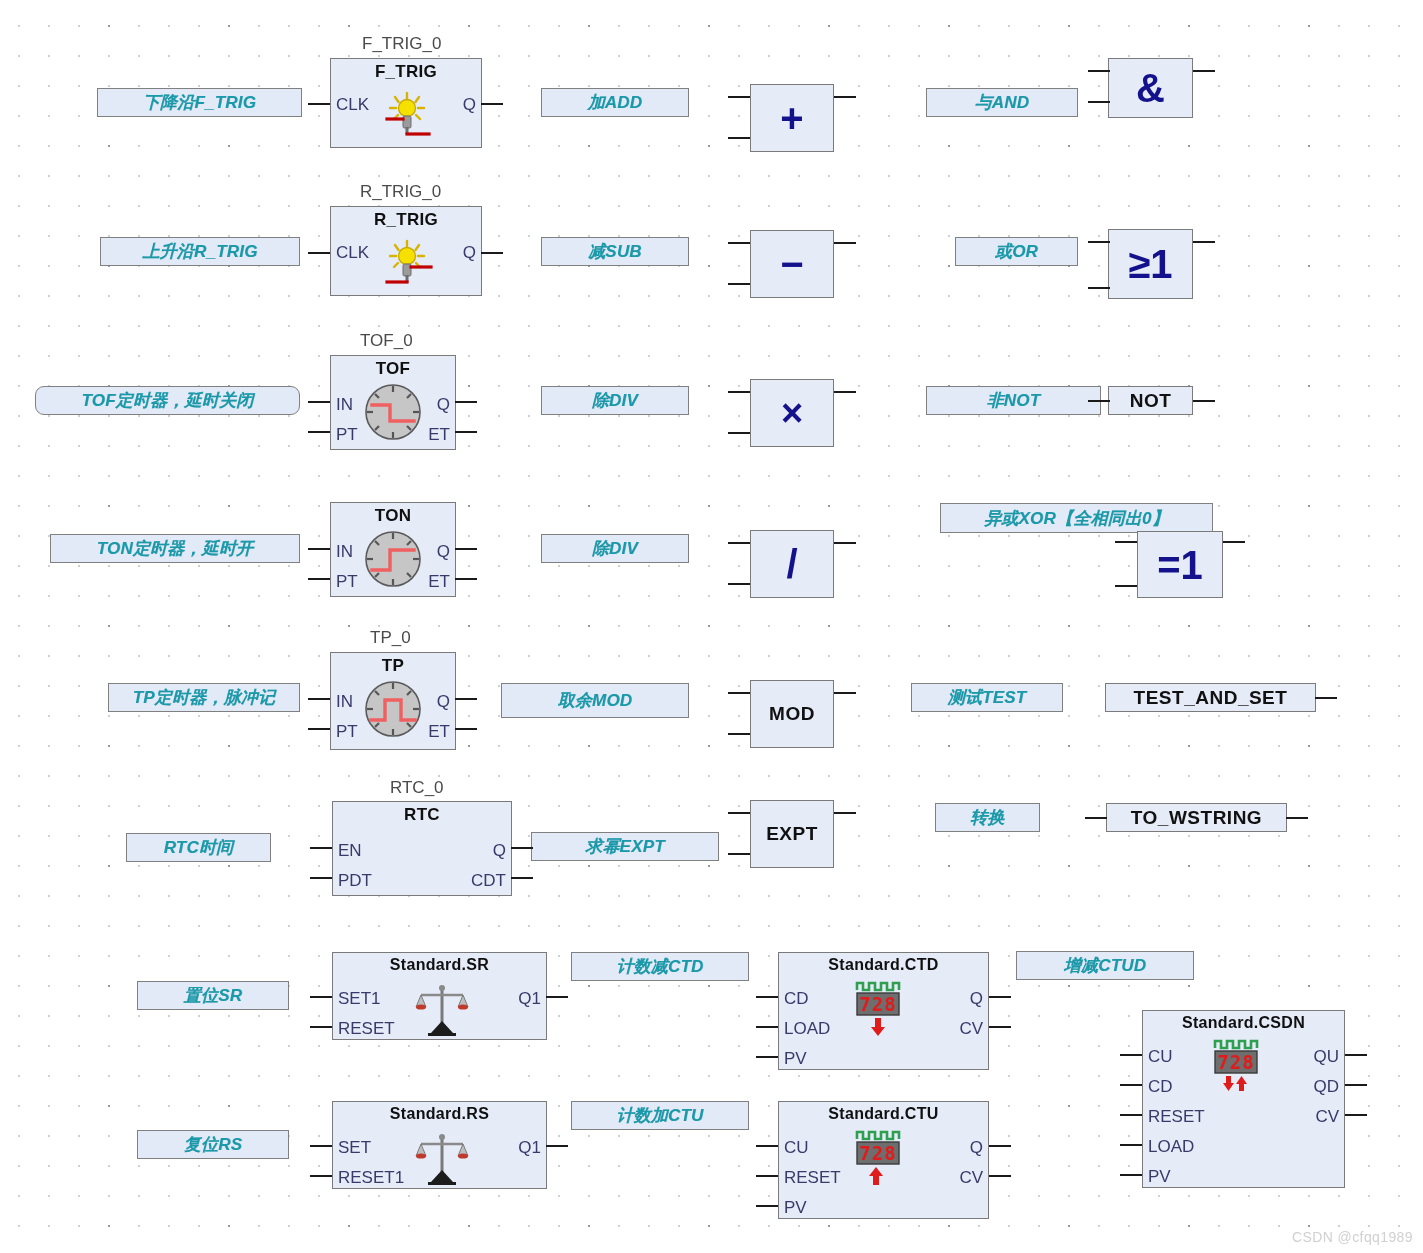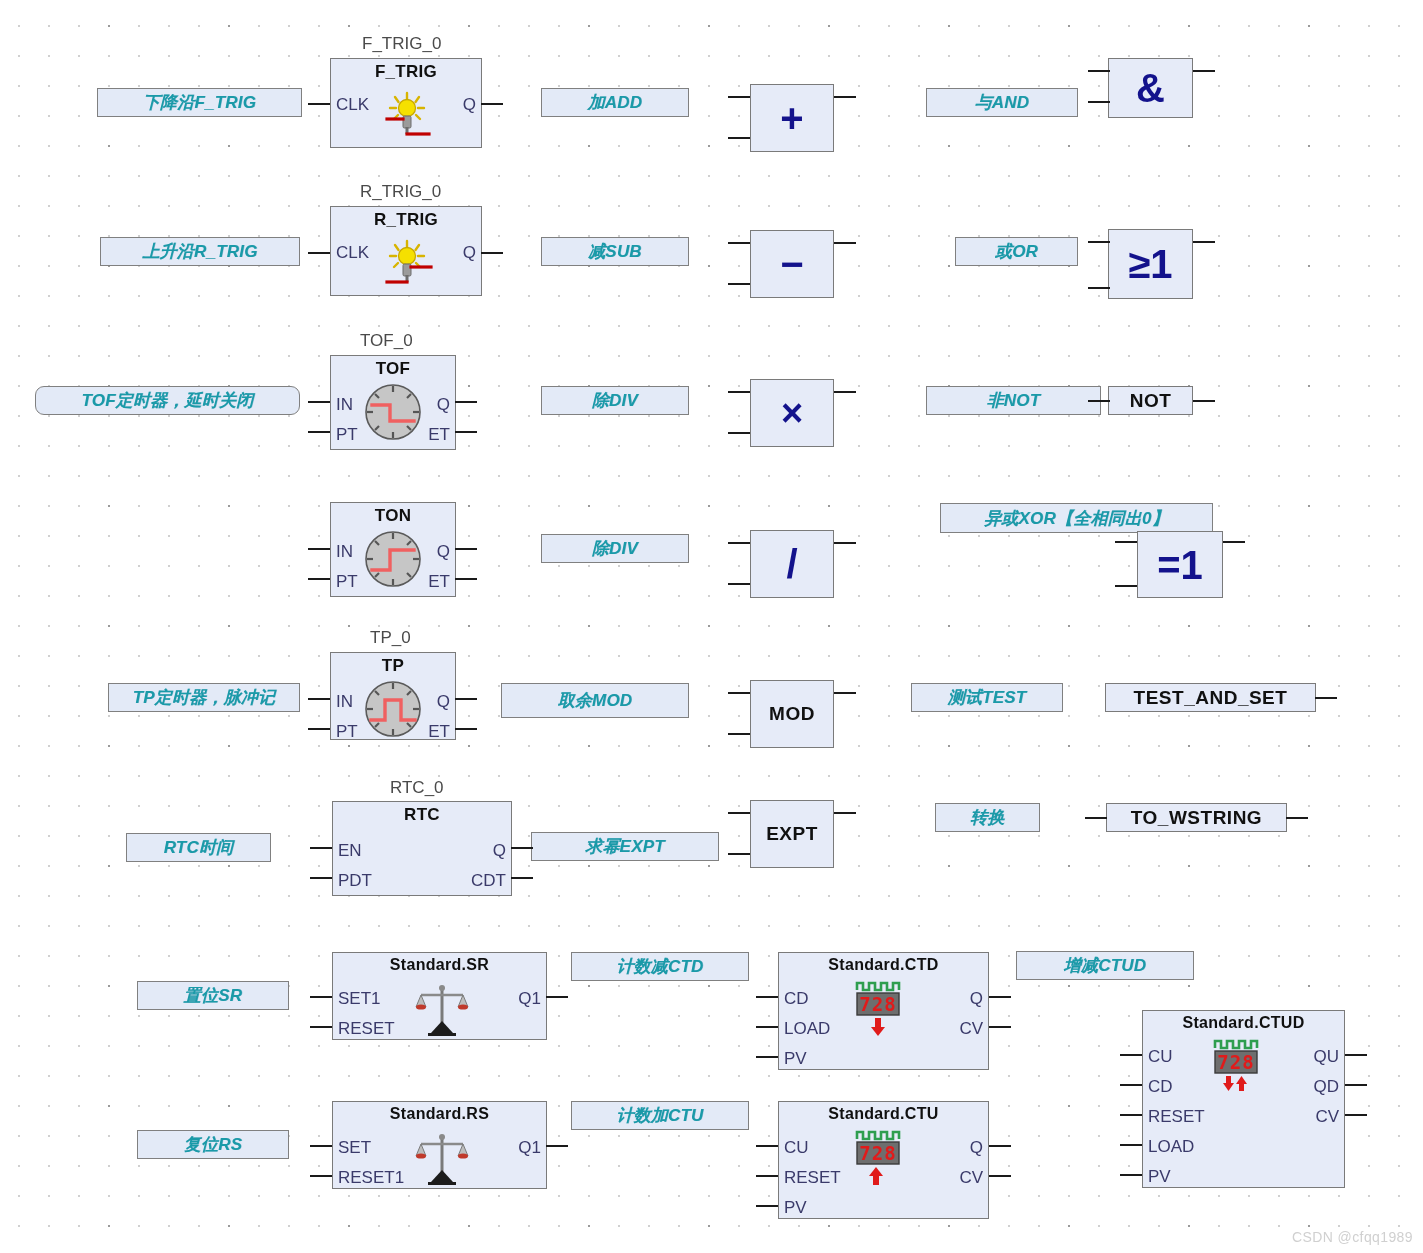--- a/index.html
+++ b/index.html
@@ -244,20 +244,21 @@
     <div class="opglyph small">×</div>
   </div>
 
   <div class="cmt" style="left:926px;top:386px;width:175px;height:29px;text-align:center;">非NOT</div>
   <div class="stub" style="left:1088px;top:400px;"></div>
   <div class="stub" style="left:1193px;top:400px;"></div>
   <div class="blk" style="left:1108px;top:386px;width:85px;height:29px;">
     <div class="opword">NOT</div>
   </div>
 
+  <div class="cmt" style="left:50px;top:534px;width:250px;height:29px;">TON定时器，延时开</div>
   <div class="inst" style="left:360px;top:479px;margin-top:43px;">TON_0</div>
   <div class="stub" style="left:308px;top:548px;"></div>
   <div class="stub" style="left:308px;top:578px;"></div>
   <div class="stub" style="left:455px;top:548px;"></div>
   <div class="stub" style="left:455px;top:578px;"></div>
   <div class="blk" style="left:330px;top:502px;width:126px;height:95px;">
     <div class="ttl">TON</div>
     <div class="pin l" style="top:40px;">IN</div>
     <div class="pin l" style="top:70px;">PT</div>
     <div class="pin r" style="top:40px;">Q</div>
@@ -295,21 +296,21 @@
   <div class="blk" style="left:1137px;top:531px;width:86px;height:67px;">
     <div class="opglyph">=1</div>
   </div>
 
   <div class="cmt" style="left:108px;top:683px;width:192px;height:29px;">TP定时器，脉冲记</div>
   <div class="inst" style="left:370px;top:628px;">TP_0</div>
   <div class="stub" style="left:308px;top:698px;"></div>
   <div class="stub" style="left:308px;top:728px;"></div>
   <div class="stub" style="left:455px;top:698px;"></div>
   <div class="stub" style="left:455px;top:728px;"></div>
-  <div class="blk" style="left:330px;top:652px;width:126px;height:88px;">
+  <div class="blk" style="left:330px;top:652px;width:126px;height:98px;">
     <div class="ttl">TP</div>
     <div class="pin l" style="top:40px;">IN</div>
     <div class="pin l" style="top:70px;">PT</div>
     <div class="pin r" style="top:40px;">Q</div>
     <div class="pin r" style="top:70px;">ET</div>
     <span class="icon" style="left:31px;top:25px;">
       <svg width="62" height="62" viewBox="0 0 62 62">
         <circle cx="31" cy="31" r="27" fill="#c6c6c6" stroke="#5a5a5a" stroke-width="1.6"></circle>
         <g stroke="#555" stroke-width="2.2">
           <line x1="31" y1="5" x2="31" y2="11"></line>
@@ -422,21 +423,21 @@
   <div class="cmt" style="left:1016px;top:951px;width:178px;height:29px;">增减CTUD</div>
   <div class="stub" style="left:1120px;top:1054px;"></div>
   <div class="stub" style="left:1120px;top:1084px;"></div>
   <div class="stub" style="left:1120px;top:1114px;"></div>
   <div class="stub" style="left:1120px;top:1144px;"></div>
   <div class="stub" style="left:1120px;top:1174px;"></div>
   <div class="stub" style="left:1345px;top:1054px;"></div>
   <div class="stub" style="left:1345px;top:1084px;"></div>
   <div class="stub" style="left:1345px;top:1114px;"></div>
   <div class="blk" style="left:1142px;top:1010px;width:203px;height:178px;">
-    <div class="ttl sm">Standard.CTUD</div>
+    <div class="ttl sm">Standard.CSDN</div>
     <div class="pin l" style="top:37px;">CU</div>
     <div class="pin l" style="top:67px;">CD</div>
     <div class="pin l" style="top:97px;">RESET</div>
     <div class="pin l" style="top:127px;">LOAD</div>
     <div class="pin l" style="top:157px;">PV</div>
     <div class="pin r" style="top:37px;">QU</div>
     <div class="pin r" style="top:67px;">QD</div>
     <div class="pin r" style="top:97px;">CV</div>
     <span class="icon" style="left:68px;top:26px;">
       <svg width="62" height="56" viewBox="0 0 62 56">

